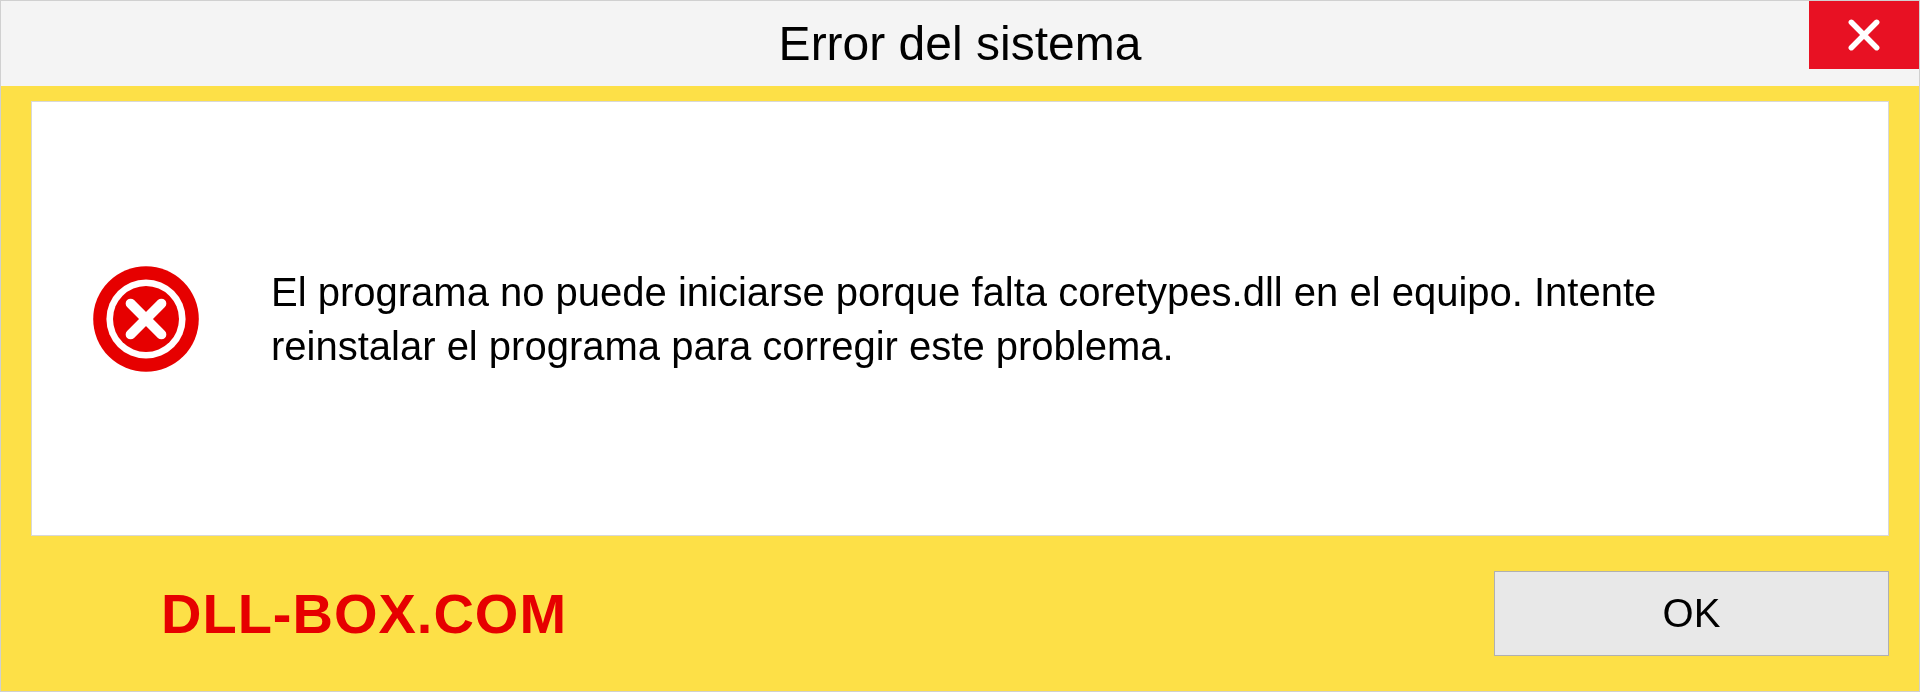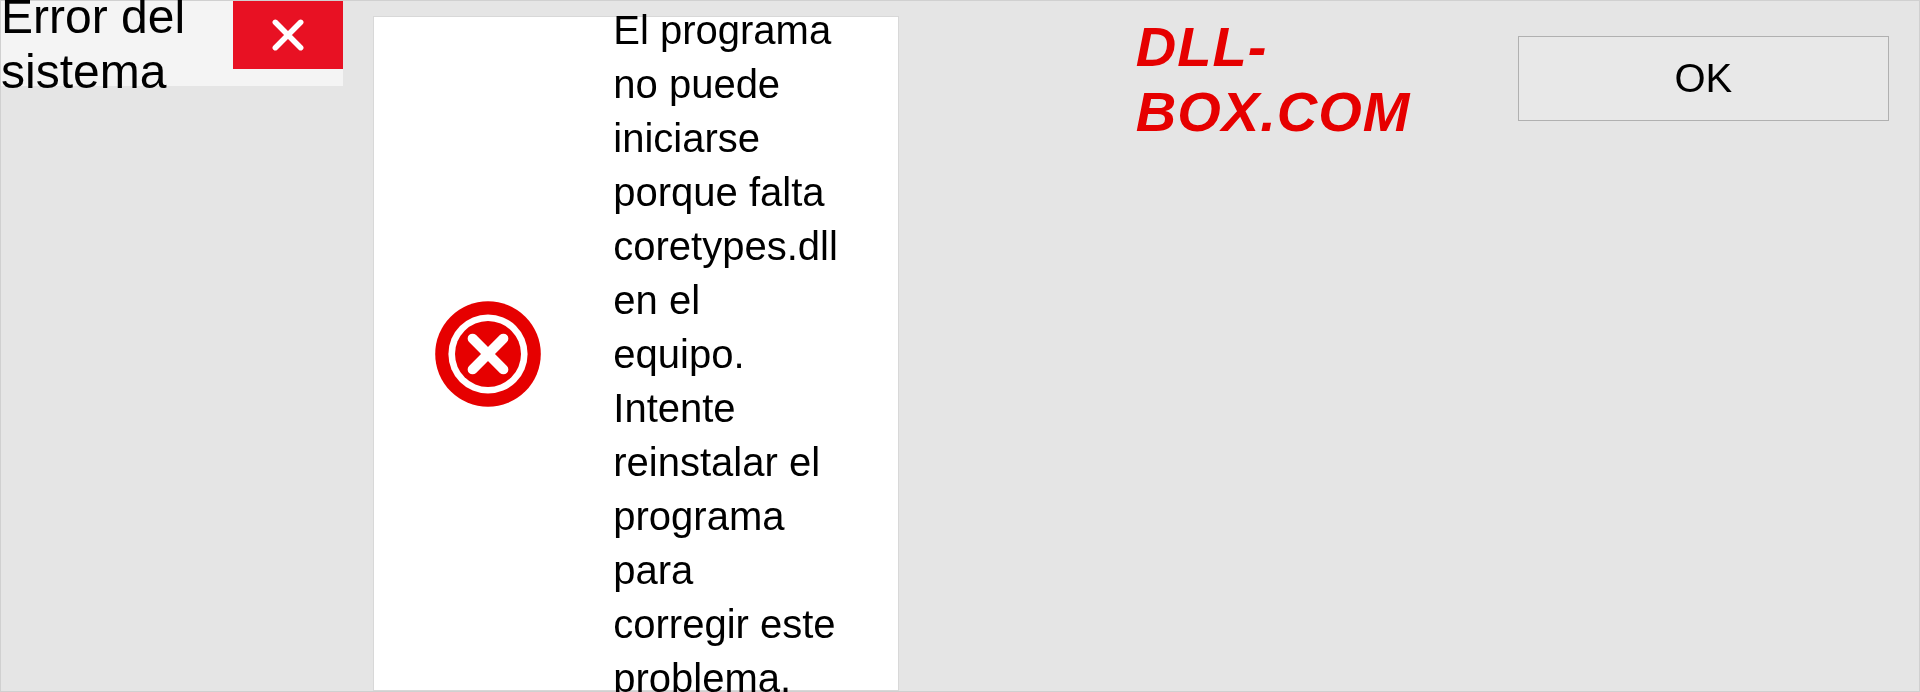--- a/index.html
+++ b/index.html
@@ -10,23 +10,24 @@
     body {
       font-family: "Segoe UI", Tahoma, Arial, sans-serif;
       background: #ffffff;
       width: 1920px;
       height: 692px;
       position: relative;
     }
     .dialog {
       width: 100%;
       height: 100%;
-      background: #e5e5e5;
+      background: #fde047;
       border: 1px solid #d0d0d0;
       display: flex;
+      flex-direction: column;
     }
     .titlebar {
       height: 85px;
       display: flex;
       align-items: center;
       justify-content: center;
       position: relative;
       background: #f4f4f4;
     }
     .title-text {
@@ -78,25 +79,23 @@
     .footer {
       height: 155px;
       display: flex;
       align-items: center;
       justify-content: space-between;
       padding: 0 30px 0 160px;
     }
     .watermark {
       font-size: 56px;
       font-weight: 800;
-      font-style: italic;
       color: #e60000;
       letter-spacing: 1px;
       font-family: Arial, sans-serif;
-      margin-left: 47px;
     }
     .ok-button {
       width: 395px;
       height: 85px;
       background: #e8e8e8;
       border: 1px solid #b0b0b0;
       font-size: 40px;
       color: #000000;
       cursor: pointer;
       font-family: inherit;

